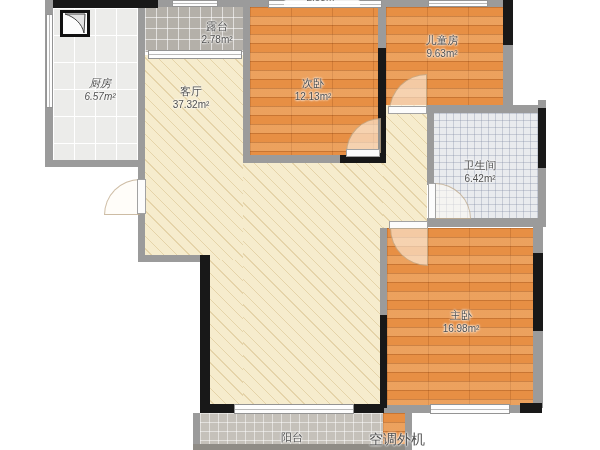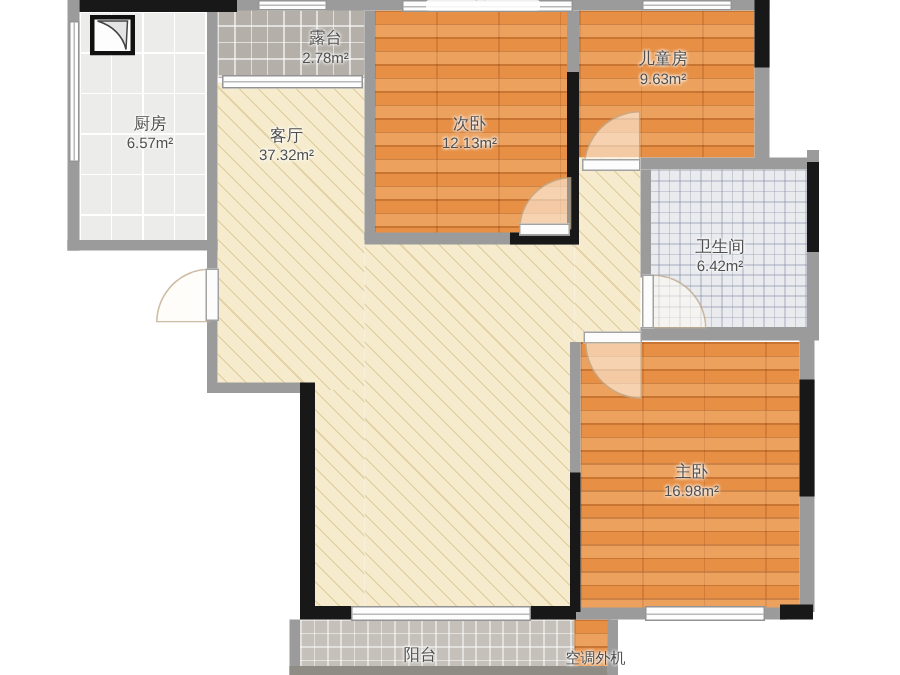--- a/index.html
+++ b/index.html
@@ -38,21 +38,21 @@
   .leaf-h,.leaf-v{background:#fcfcfc;border:1px solid #a2a2a2;}
   .arc{background:rgba(255,252,244,.55);border:1px solid rgba(165,135,95,.55);}
   .arc-tl{border-radius:100% 0 0 0;}
   .arc-tr{border-radius:0 100% 0 0;}
   .arc-bl{border-radius:0 0 0 100%;}
   
   .lbl{transform:translate(-50%,-50%);text-align:center;color:#4f4f4f;
        font-size:11px;line-height:1.25;white-space:nowrap;
        text-shadow:0 0 2px #fff,0 0 2px #fff,0 0 3px #fff;}
   .lbl .area{font-size:10px;display:block;}
-  .lbl-small{font-size:10px;}
+  .lbl-small{font-size:14px;}
   #top-cut-label{position:absolute;left:284px;top:0;width:76px;height:7px;overflow:hidden;
        background:rgba(255,255,255,.85);border-radius:2px;}
   #top-cut-label span{display:block;margin-top:-8px;text-align:center;font-size:10px;color:#666;}
 </style>
 </head>
 <body>
 
 <div id="plan">
 
   <div class="room kitchen-tile" style="left:53px;top:8px;width:85px;height:152px;"></div>
@@ -126,21 +126,21 @@
   <div class="arc arc-tl" style="left:104px;top:179px;width:34px;height:34px;"></div>
   <div class="leaf-v" style="left:137px;top:179px;width:7px;height:33px;"></div>
 
   <div class="icon" style="left:60px;top:10px;">
     <svg width="30" height="27" viewBox="0 0 30 27">
       <rect x="1.5" y="1.5" width="27" height="24" fill="#fdfdfd" stroke="#111" stroke-width="3"></rect>
       <path d="M5 4 C 15 7 22 14 24 23 L 25 4 Z" fill="#e4e4e4" stroke="#444" stroke-width="1"></path>
     </svg>
   </div>
 
-  <div class="lbl" style="left:100px;top:90px;">
+  <div class="lbl" style="left:100px;top:90px;font-style:italic;">
     <span>厨房</span>
     <span class="area">6.57m²</span>
   </div>
   <div class="lbl" style="left:193px;top:33px;margin-left:24px;">
     <span>露台</span>
     <span class="area">2.78m²</span>
   </div>
   <div class="lbl" style="left:191px;top:98px;">
     <span>客厅</span>
     <span class="area">37.32m²</span>
@@ -154,21 +154,21 @@
     <span class="area">9.63m²</span>
   </div>
   <div class="lbl" style="left:480px;top:172px;">
     <span>卫生间</span>
     <span class="area">6.42m²</span>
   </div>
   <div class="lbl" style="left:461px;top:322px;">
     <span>主卧</span>
     <span class="area">16.98m²</span>
   </div>
-  <div class="lbl" style="left:280px;top:438px;">
+  <div class="lbl" style="left:292px;top:438px;">
     <span>阳台</span>
   </div>
   <div class="lbl lbl-small" style="left:397px;top:440px;">
     <span>空调外机</span>
   </div>
   <div id="top-cut-label">
     <span>2.58m²</span>
   </div>
 
 </div>

